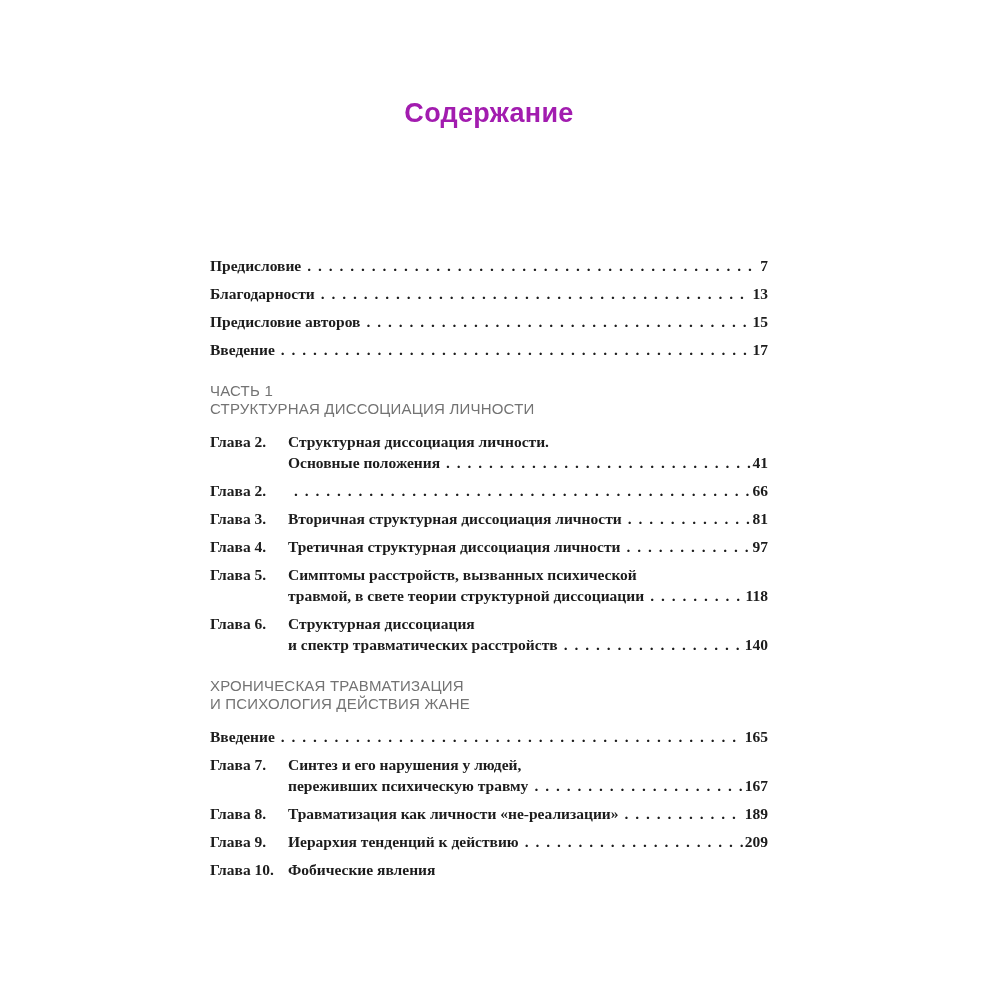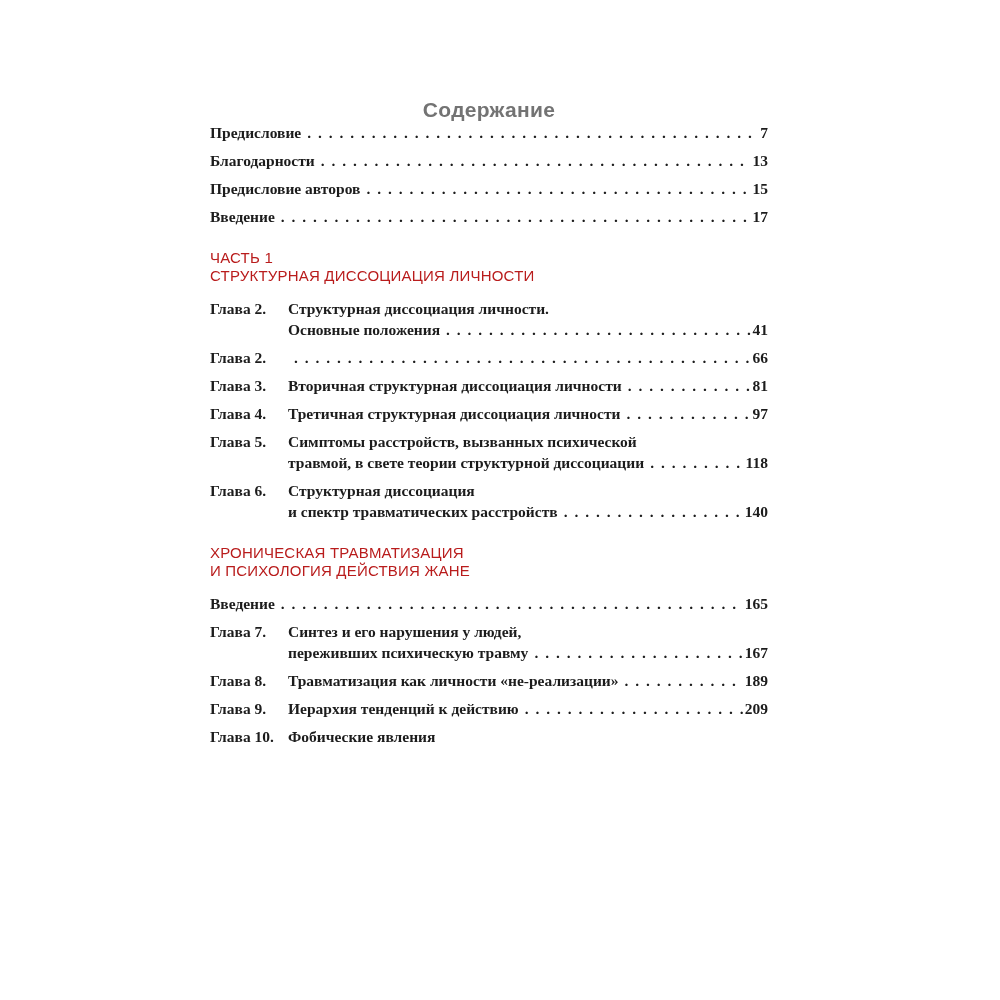--- a/index.html
+++ b/index.html
@@ -19,28 +19,29 @@
     height: 1000px;
     box-sizing: border-box;
     padding-top: 98px;
   }
   .content {
     width: 558px;
     margin-left: 210px;
   }
   .doc-title {
     font-family: "Liberation Sans", sans-serif;
-    font-size: 21px;
+    font-size: 27px;
     font-weight: 700;
     letter-spacing: 0.3px;
     text-align: center;
-    color: #737373;
+    color: #a21caf;
     margin: 0 0 0 0;
   }
   .toc {
+    margin-top: 126px;
     font-size: 15.5px;
     font-weight: 700;
     line-height: 21px;
   }
   .entry {
     display: flex;
     align-items: baseline;
     margin-bottom: 7px;
   }
   .entry-title { flex: none; }
@@ -56,21 +57,21 @@
     letter-spacing: 1.5px;
     font-weight: 700;
   }
   .pagenum { flex: none; }
   .part-heading {
     font-family: "Liberation Sans", sans-serif;
     font-size: 15px;
     font-weight: 400;
     line-height: 18px;
     letter-spacing: 0.2px;
-    color: #b91c1c;
+    color: #737373;
     margin: 22px 0 13px 0;
   }
   .chapter {
     display: flex;
     margin-bottom: 7px;
   }
   .ch-label {
     flex: none;
     width: 78px;
   }

